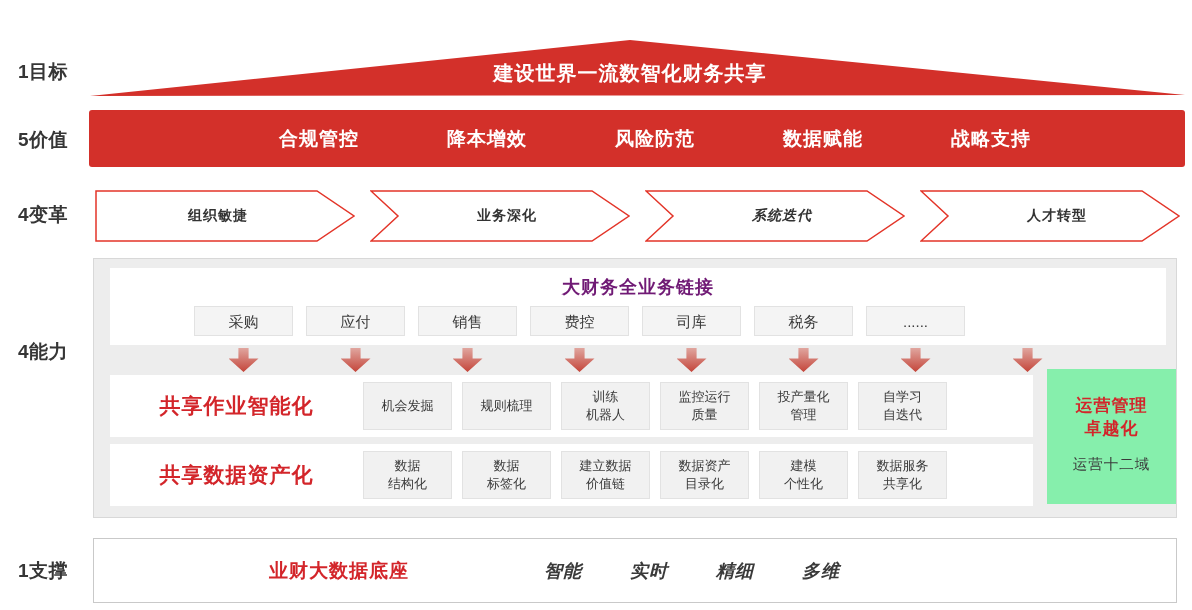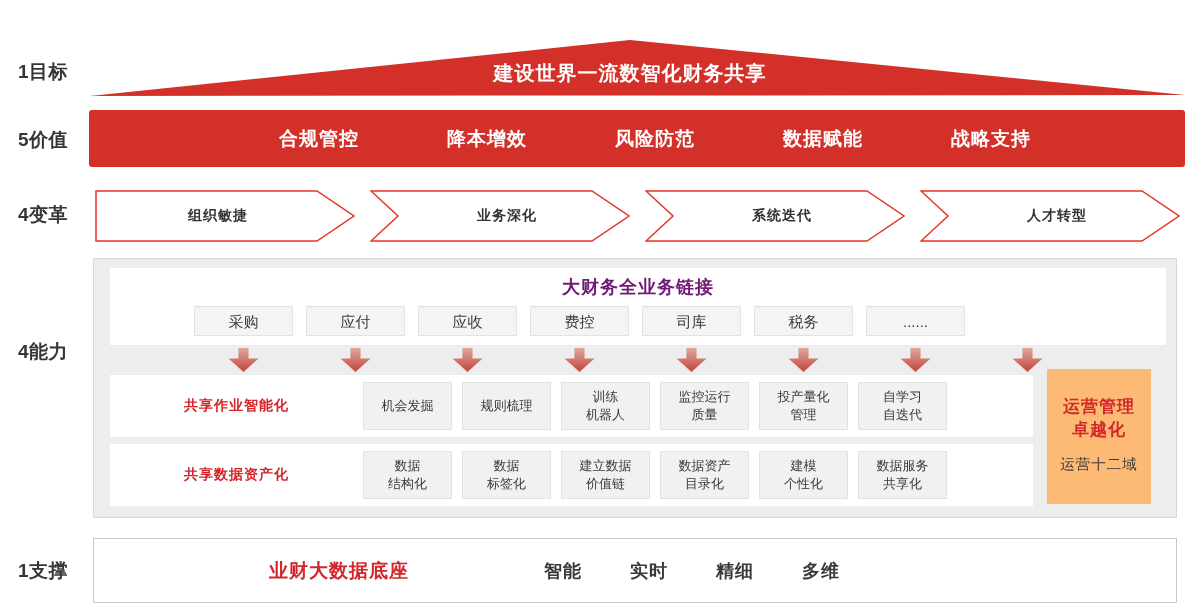--- a/index.html
+++ b/index.html
@@ -58,46 +58,46 @@
     clip-path:polygon(33% 0,67% 0,67% 44%,100% 44%,50% 100%,0 44%,33% 44%);
   }
   .cap-row{
     position:absolute;left:16px;width:923px;height:62px;background:#ffffff;
     display:flex;align-items:center;
   }
   .cap-row.row-0{top:116px;}
   .cap-row.row-1{top:185px;}
   .cap-row-title{
     position:absolute;left:0;top:0;width:253px;height:62px;display:flex;align-items:center;justify-content:center;
-    color:#d3252a;font-size:14px;font-weight:bold;letter-spacing:1px;
+    color:#d3252a;font-size:21px;font-weight:bold;letter-spacing:1px;
   }
   .cap-items{display:flex;gap:10px;margin-left:253px;}
   .cap-box{
     width:89px;height:48px;box-sizing:border-box;background:#f1f1f1;border:1px solid #e2e2e2;
     display:flex;align-items:center;justify-content:center;text-align:center;
     font-size:13px;line-height:1.35;color:#3a3a3a;white-space:pre-line;
   }
   .side-box{
-    position:absolute;left:953px;top:110px;width:104px;height:135px;background:#fdba74;text-align:center;
+    position:absolute;left:953px;top:110px;width:129px;height:135px;background:#86efac;text-align:center;font-family:Liberation Mono, monospace;
   }
   .side-title{margin-top:27px;color:#d3252a;font-size:17px;font-weight:bold;line-height:1.35;white-space:pre-line;letter-spacing:1px;}
   .side-sub{margin-top:13px;font-size:14.5px;color:#3a3a3a;letter-spacing:1px;}
   
   .support-box{
     position:absolute;left:93px;top:538px;width:1084px;height:65px;
     background:#ffffff;border:1px solid #c9c9c9;box-sizing:border-box;
   }
   .support-title{
     position:absolute;left:100px;top:0;width:290px;height:63px;display:flex;align-items:center;justify-content:center;
     color:#d3252a;font-size:19px;font-weight:bold;letter-spacing:1px;
   }
   .support-items{
     position:absolute;left:450px;top:0;height:63px;display:flex;align-items:center;gap:48px;
   }
-  .support-item{font-size:18px;font-weight:bold;color:#3a3a3a;letter-spacing:1px;white-space:nowrap;}
+  .support-item{font-size:18px;font-weight:bold;color:#3a3a3a;letter-spacing:1px;white-space:nowrap;font-style:italic;}
 </style>
 </head>
 <body>
 
 <div class="stage">
 
   <div class="rail-label" style="top:61px;">1目标</div>
   <div class="rail-label" style="top:129px;">5价值</div>
   <div class="rail-label" style="top:204px;">4变革</div>
   <div class="rail-label" style="top:341px;">4能力</div>
@@ -126,21 +126,21 @@
       <polygon points="1,1 222,1 259,26 222,51 1,51" fill="#ffffff" stroke="#e33529" stroke-width="1.5"></polygon>
     </svg>
     <div class="t-label">组织敏捷</div>
   </div>
   <div class="t-arrow notched" style="left:370px;">
     <svg width="260" height="52" viewBox="0 0 260 52">
       <polygon points="1,1 222,1 259,26 222,51 1,51 28,26" fill="#ffffff" stroke="#e33529" stroke-width="1.5"></polygon>
     </svg>
     <div class="t-label">业务深化</div>
   </div>
-  <div class="t-arrow notched" style="left:645px;">
+  <div class="t-arrow notched" style="left:645px;font-style:italic;">
     <svg width="260" height="52" viewBox="0 0 260 52">
       <polygon points="1,1 222,1 259,26 222,51 1,51 28,26" fill="#ffffff" stroke="#e33529" stroke-width="1.5"></polygon>
     </svg>
     <div class="t-label">系统迭代</div>
   </div>
   <div class="t-arrow notched" style="left:920px;">
     <svg width="260" height="52" viewBox="0 0 260 52">
       <polygon points="1,1 222,1 259,26 222,51 1,51 28,26" fill="#ffffff" stroke="#e33529" stroke-width="1.5"></polygon>
     </svg>
     <div class="t-label">人才转型</div>
@@ -149,22 +149,22 @@
   <div class="cap-container">
 
     <div class="chain-box">
       <div class="chain-title">大财务全业务链接</div>
       <div class="domain-row">
 
           <div class="domain-box">采购</div>
 
           <div class="domain-box">应付</div>
 
-
-          <div class="domain-box">应收</div>
+          <div class="domain-box">销售</div>
+
 
           <div class="domain-box">费控</div>
 
           <div class="domain-box">司库</div>
 
           <div class="domain-box">税务</div>
 
           <div class="domain-box">......</div>
         </div>
     </div>

